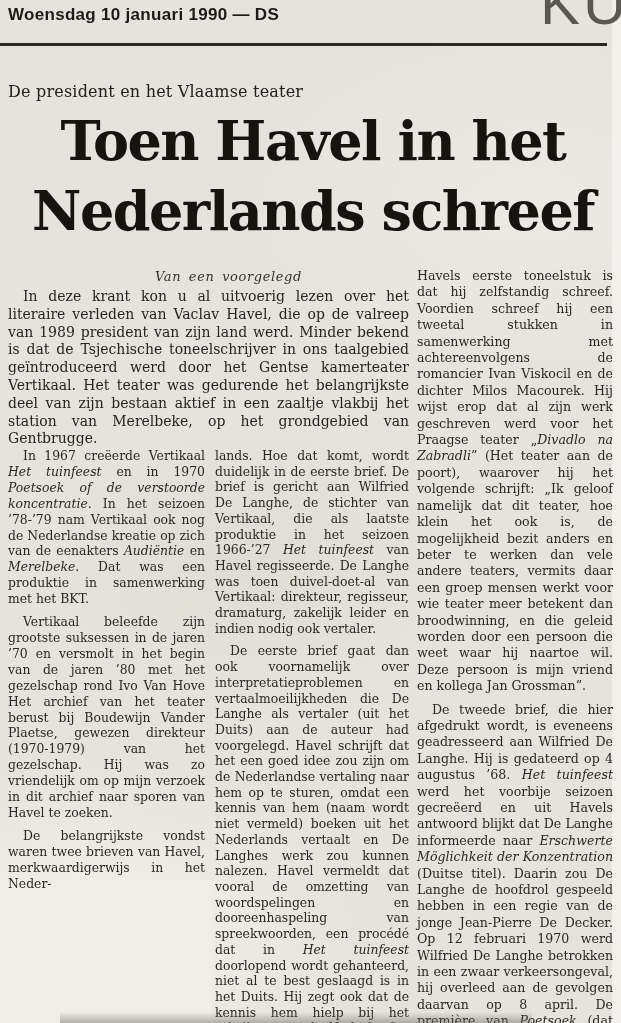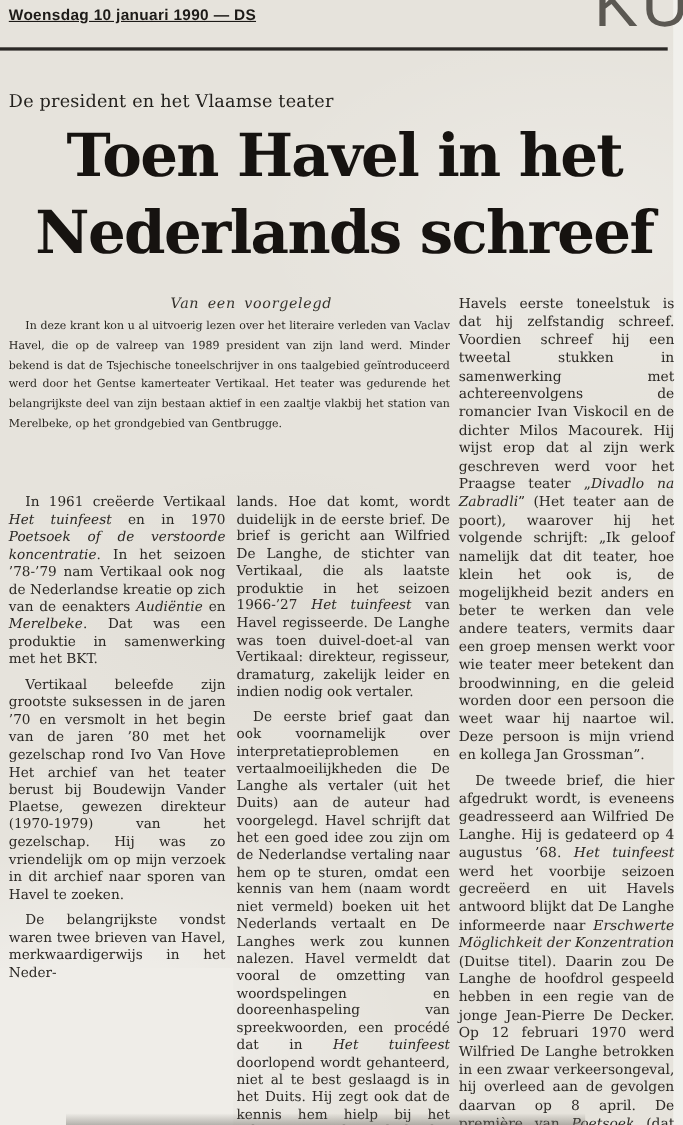--- a/index.html
+++ b/index.html
@@ -16,23 +16,22 @@
     font-family: "DejaVu Serif", "Liberation Serif", serif;
     color: #2b2824;
   }
   .right-edge {
     position: absolute; top: 0; right: 0; width: 9px; height: 100%;
     background: #f1f0ec;
   }
   .masthead-date {
     position: absolute; left: 8px; top: 5px;
     font-family: "Liberation Sans", sans-serif;
-    font-weight: bold; font-size: 14px; letter-spacing: 0.3px;
+    font-weight: bold; font-size: 17px; letter-spacing: 0.3px;
     color: #1d1b18;
-    text-decoration: underline;
   }
   .section-label {
     position: absolute; left: 540px; top: -26px;
     font-family: "Liberation Sans", sans-serif;
     font-weight: 400; font-size: 60px; line-height: 60px; letter-spacing: 3px;
     color: #4c4943; opacity: 0.9;
     white-space: nowrap;
   }
   .rule {
     position: absolute; left: 0; top: 43px; width: 607px; height: 3px;
@@ -49,21 +48,21 @@
     letter-spacing: -1.5px; color: #161310;
   }
   .headline .hl-line { display: block; white-space: nowrap; text-align: center; }
   .byline {
     position: absolute; left: 155px; top: 269px;
     font-style: italic; font-size: 13px; letter-spacing: 0.6px; word-spacing: 3px;
     color: #35322c;
   }
   .lead {
     position: absolute; left: 8px; top: 288px; width: 401px; margin: 0;
-    font-size: 10px; line-height: 17.8px; text-align: justify;
+    font-size: 14px; line-height: 17.8px; text-align: justify;
     color: #28251f;
   }
   .col { position: absolute; text-align: justify; }
   .col p { margin: 0 0 7px 0; }
   .indent { text-indent: 15px; }
   .col1 { left: 8px;   top: 448px; width: 197px; font-size: 12.4px; line-height: 15.9px; }
   .col2 { left: 215px; top: 448px; width: 194px; font-size: 12.4px; line-height: 15.7px; }
   .col3 { left: 417px; top: 268px; width: 196px; font-size: 12.6px; line-height: 16.4px; }
   .light-patch {
     position: absolute; left: 0; top: 880px; width: 212px; height: 143px;
@@ -91,21 +90,21 @@
   <h1 class="headline">
     <span class="hl-line">Toen Havel in het</span>
     <span class="hl-line">Nederlands schreef</span>
   </h1>
 
   <div class="byline">Van een voorgelegd</div>
 
   <p class="lead indent">In deze krant kon u al uitvoerig lezen over het literaire verleden van Vaclav Havel, die op de valreep van 1989 president van zijn land werd. Minder bekend is dat de Tsjechische toneelschrijver in ons taalgebied geïntroduceerd werd door het Gentse kamerteater Vertikaal. Het teater was gedurende het belangrijkste deel van zijn bestaan aktief in een zaaltje vlakbij het station van Merelbeke, op het grondgebied van Gentbrugge.</p>
 
   <div class="col col1">
-    <p class="indent"><span>In 1961 creëerde Vertikaal </span><i>Het tuinfeest</i><span> en in 1970 </span><i>Poetsoek of de verstoorde koncentratie</i><span>. In het seizoen ’78-’79 nam Vertikaal ook nog de Nederlandse kreatie op zich van de eenakters </span><i>Audiëntie</i><span> en </span><i>Merelbeke</i><span>. Dat was een produktie in samenwerking met het BKT.</span></p>
+    <p class="indent"><span>In 1967 creëerde Vertikaal </span><i>Het tuinfeest</i><span> en in 1970 </span><i>Poetsoek of de verstoorde koncentratie</i><span>. In het seizoen ’78-’79 nam Vertikaal ook nog de Nederlandse kreatie op zich van de eenakters </span><i>Audiëntie</i><span> en </span><i>Merelbeke</i><span>. Dat was een produktie in samenwerking met het BKT.</span></p>
     <p class="indent"><span>Vertikaal beleefde zijn grootste suksessen in de jaren ’70 en versmolt in het begin van de jaren ’80 met het gezelschap rond Ivo Van Hove Het archief van het teater berust bij Boudewijn Vander Plaetse, gewezen direkteur (1970-1979) van het gezelschap. Hij was zo vriendelijk om op mijn verzoek in dit archief naar sporen van Havel te zoeken.</span></p>
     <p class="indent"><span>De belangrijkste vondst waren twee brieven van Havel, merkwaardigerwijs in het Neder-</span></p>
   </div>
 
   <div class="col col2">
     <p><span>lands. Hoe dat komt, wordt duidelijk in de eerste brief. De brief is gericht aan Wilfried De Langhe, de stichter van Vertikaal, die als laatste produktie in het seizoen 1966-’27 </span><i>Het tuinfeest</i><span> van Havel regisseerde. De Langhe was toen duivel-doet-al van Vertikaal: direkteur, regisseur, dramaturg, zakelijk leider en indien nodig ook vertaler.</span></p>
     <p class="indent"><span>De eerste brief gaat dan ook voornamelijk over interpretatieproblemen en vertaalmoeilijkheden die De Langhe als vertaler (uit het Duits) aan de auteur had voorgelegd. Havel schrijft dat het een goed idee zou zijn om de Nederlandse vertaling naar hem op te sturen, omdat een kennis van hem (naam wordt niet vermeld) boeken uit het Nederlands vertaalt en De Langhes werk zou kunnen nalezen. Havel vermeldt dat vooral de omzetting van woordspelingen en dooreenhaspeling van spreekwoorden, een procédé dat in </span><i>Het tuinfeest</i><span> doorlopend wordt gehanteerd, niet al te best geslaagd is in het Duits. Hij zegt ook dat de kennis hem hielp bij het schrijven van de Nederlandse brief.</span></p>
 
   </div>
 

